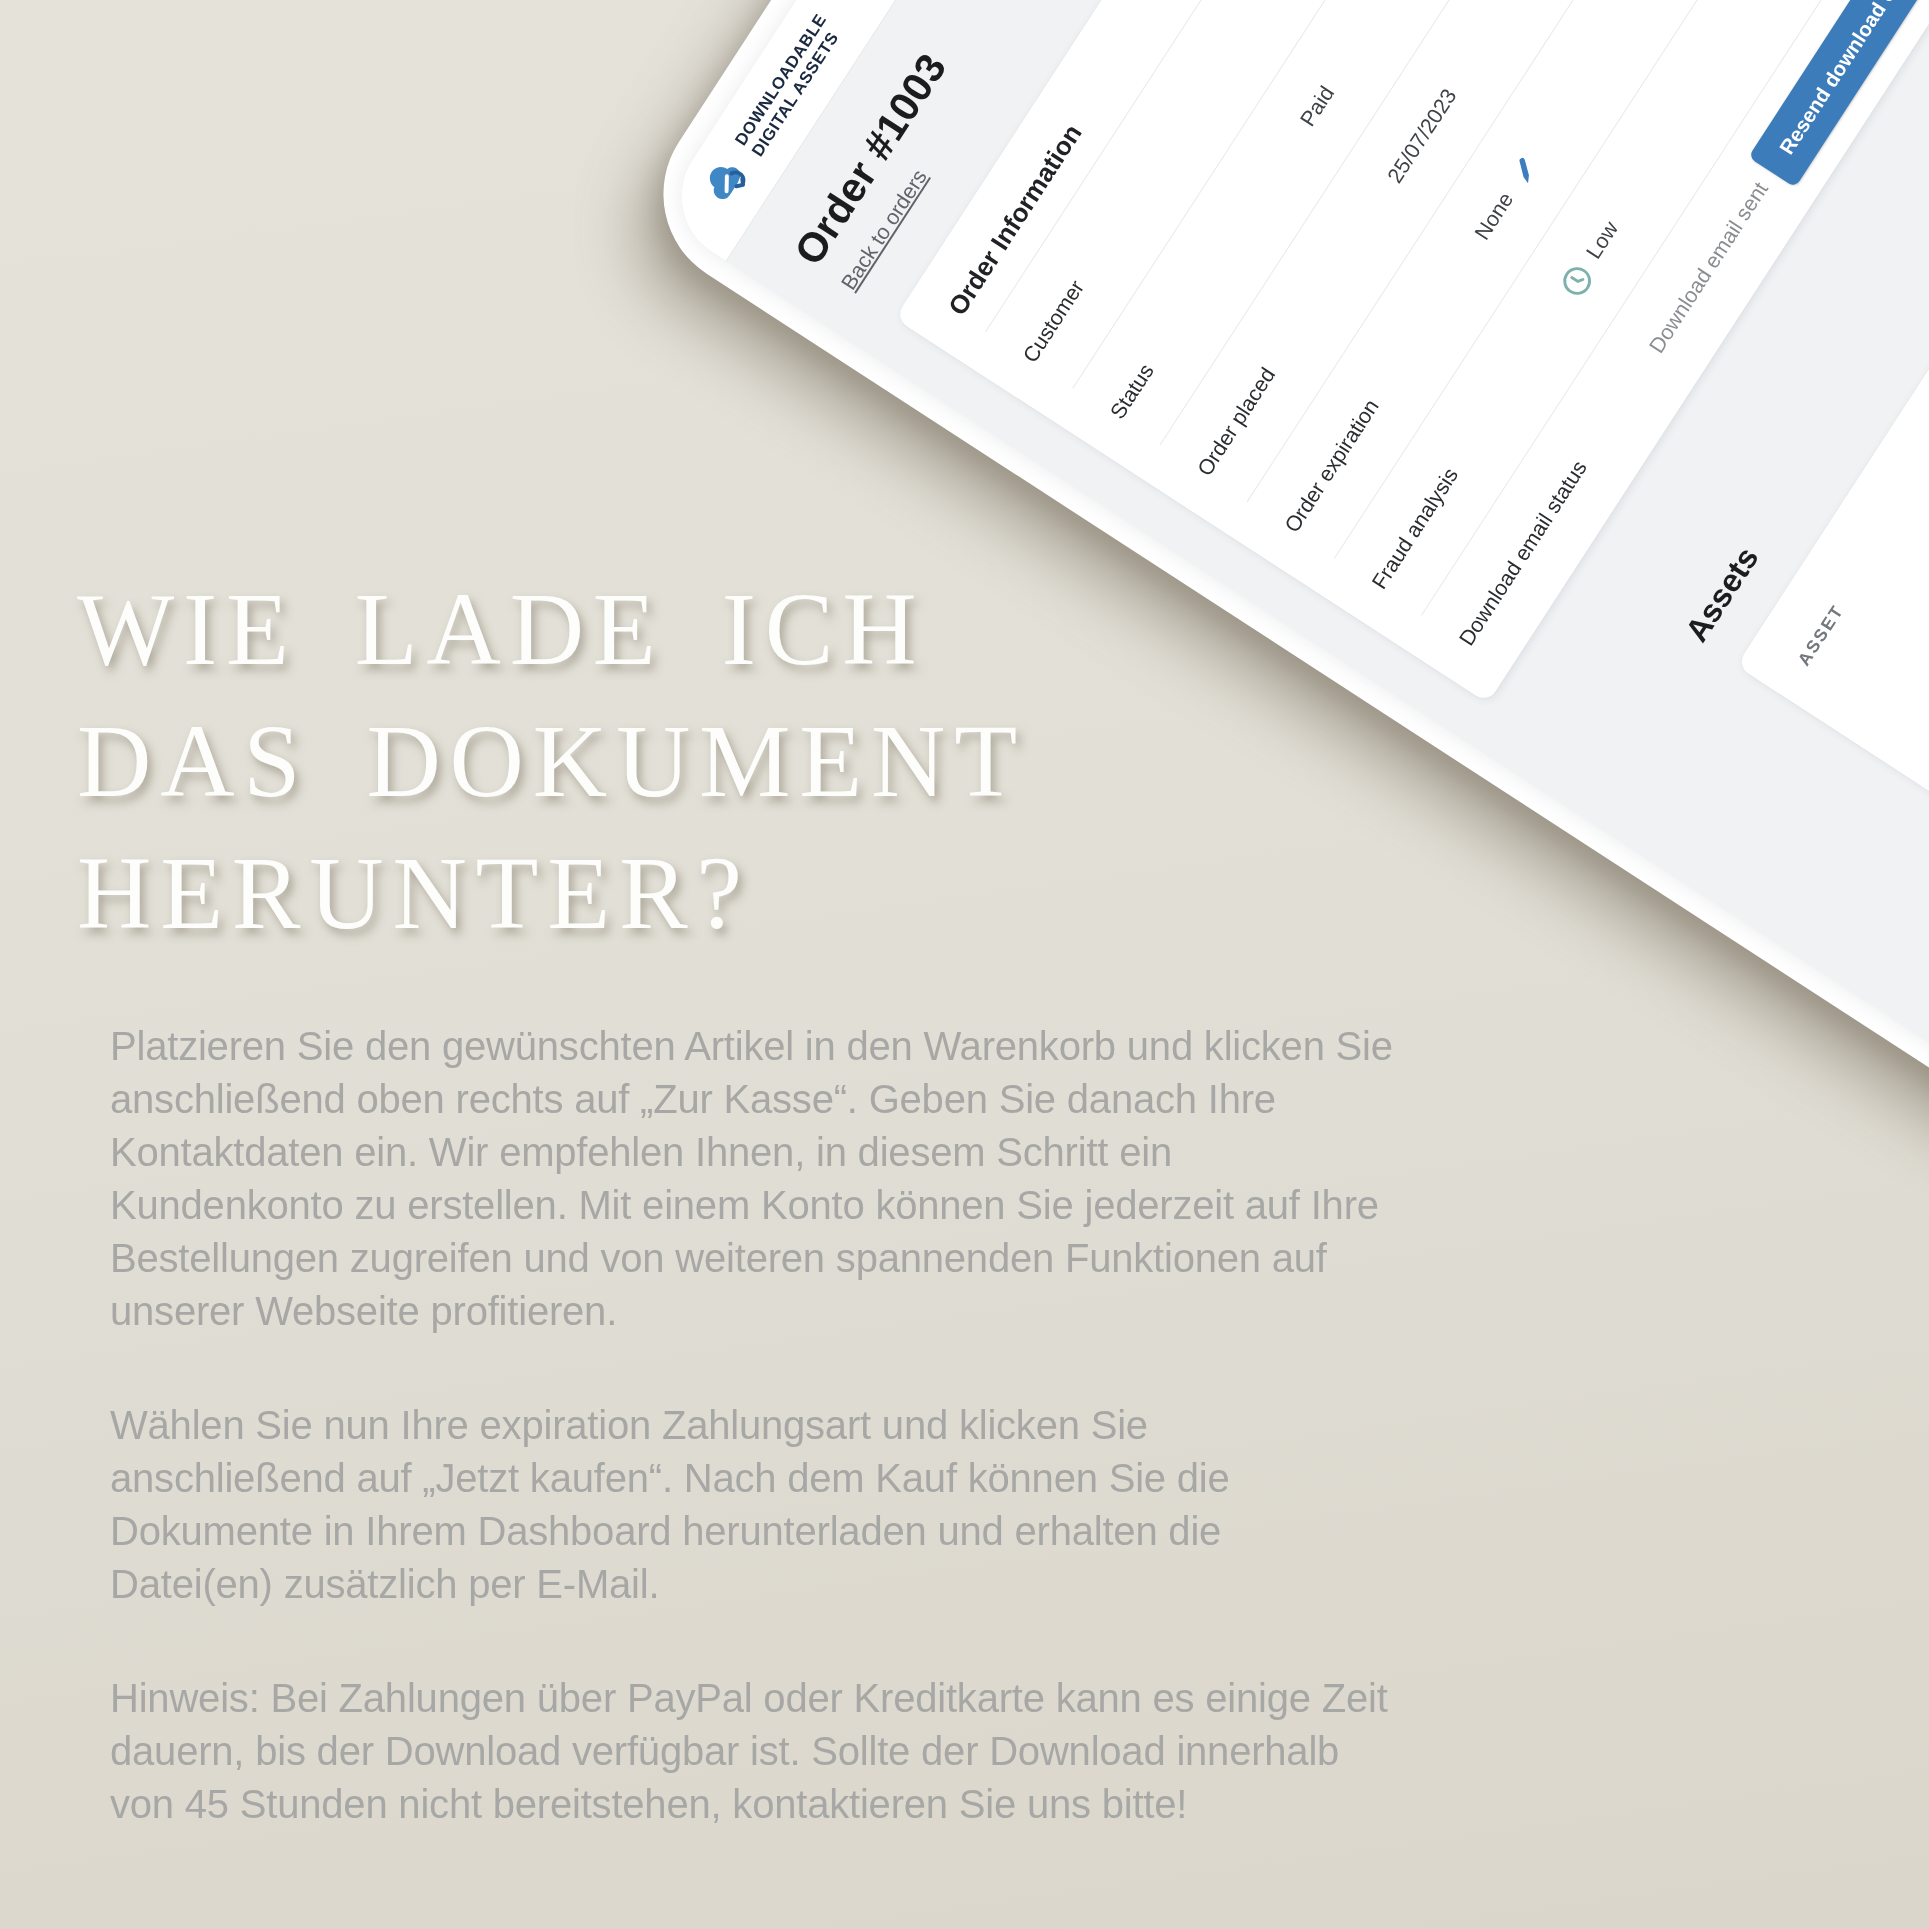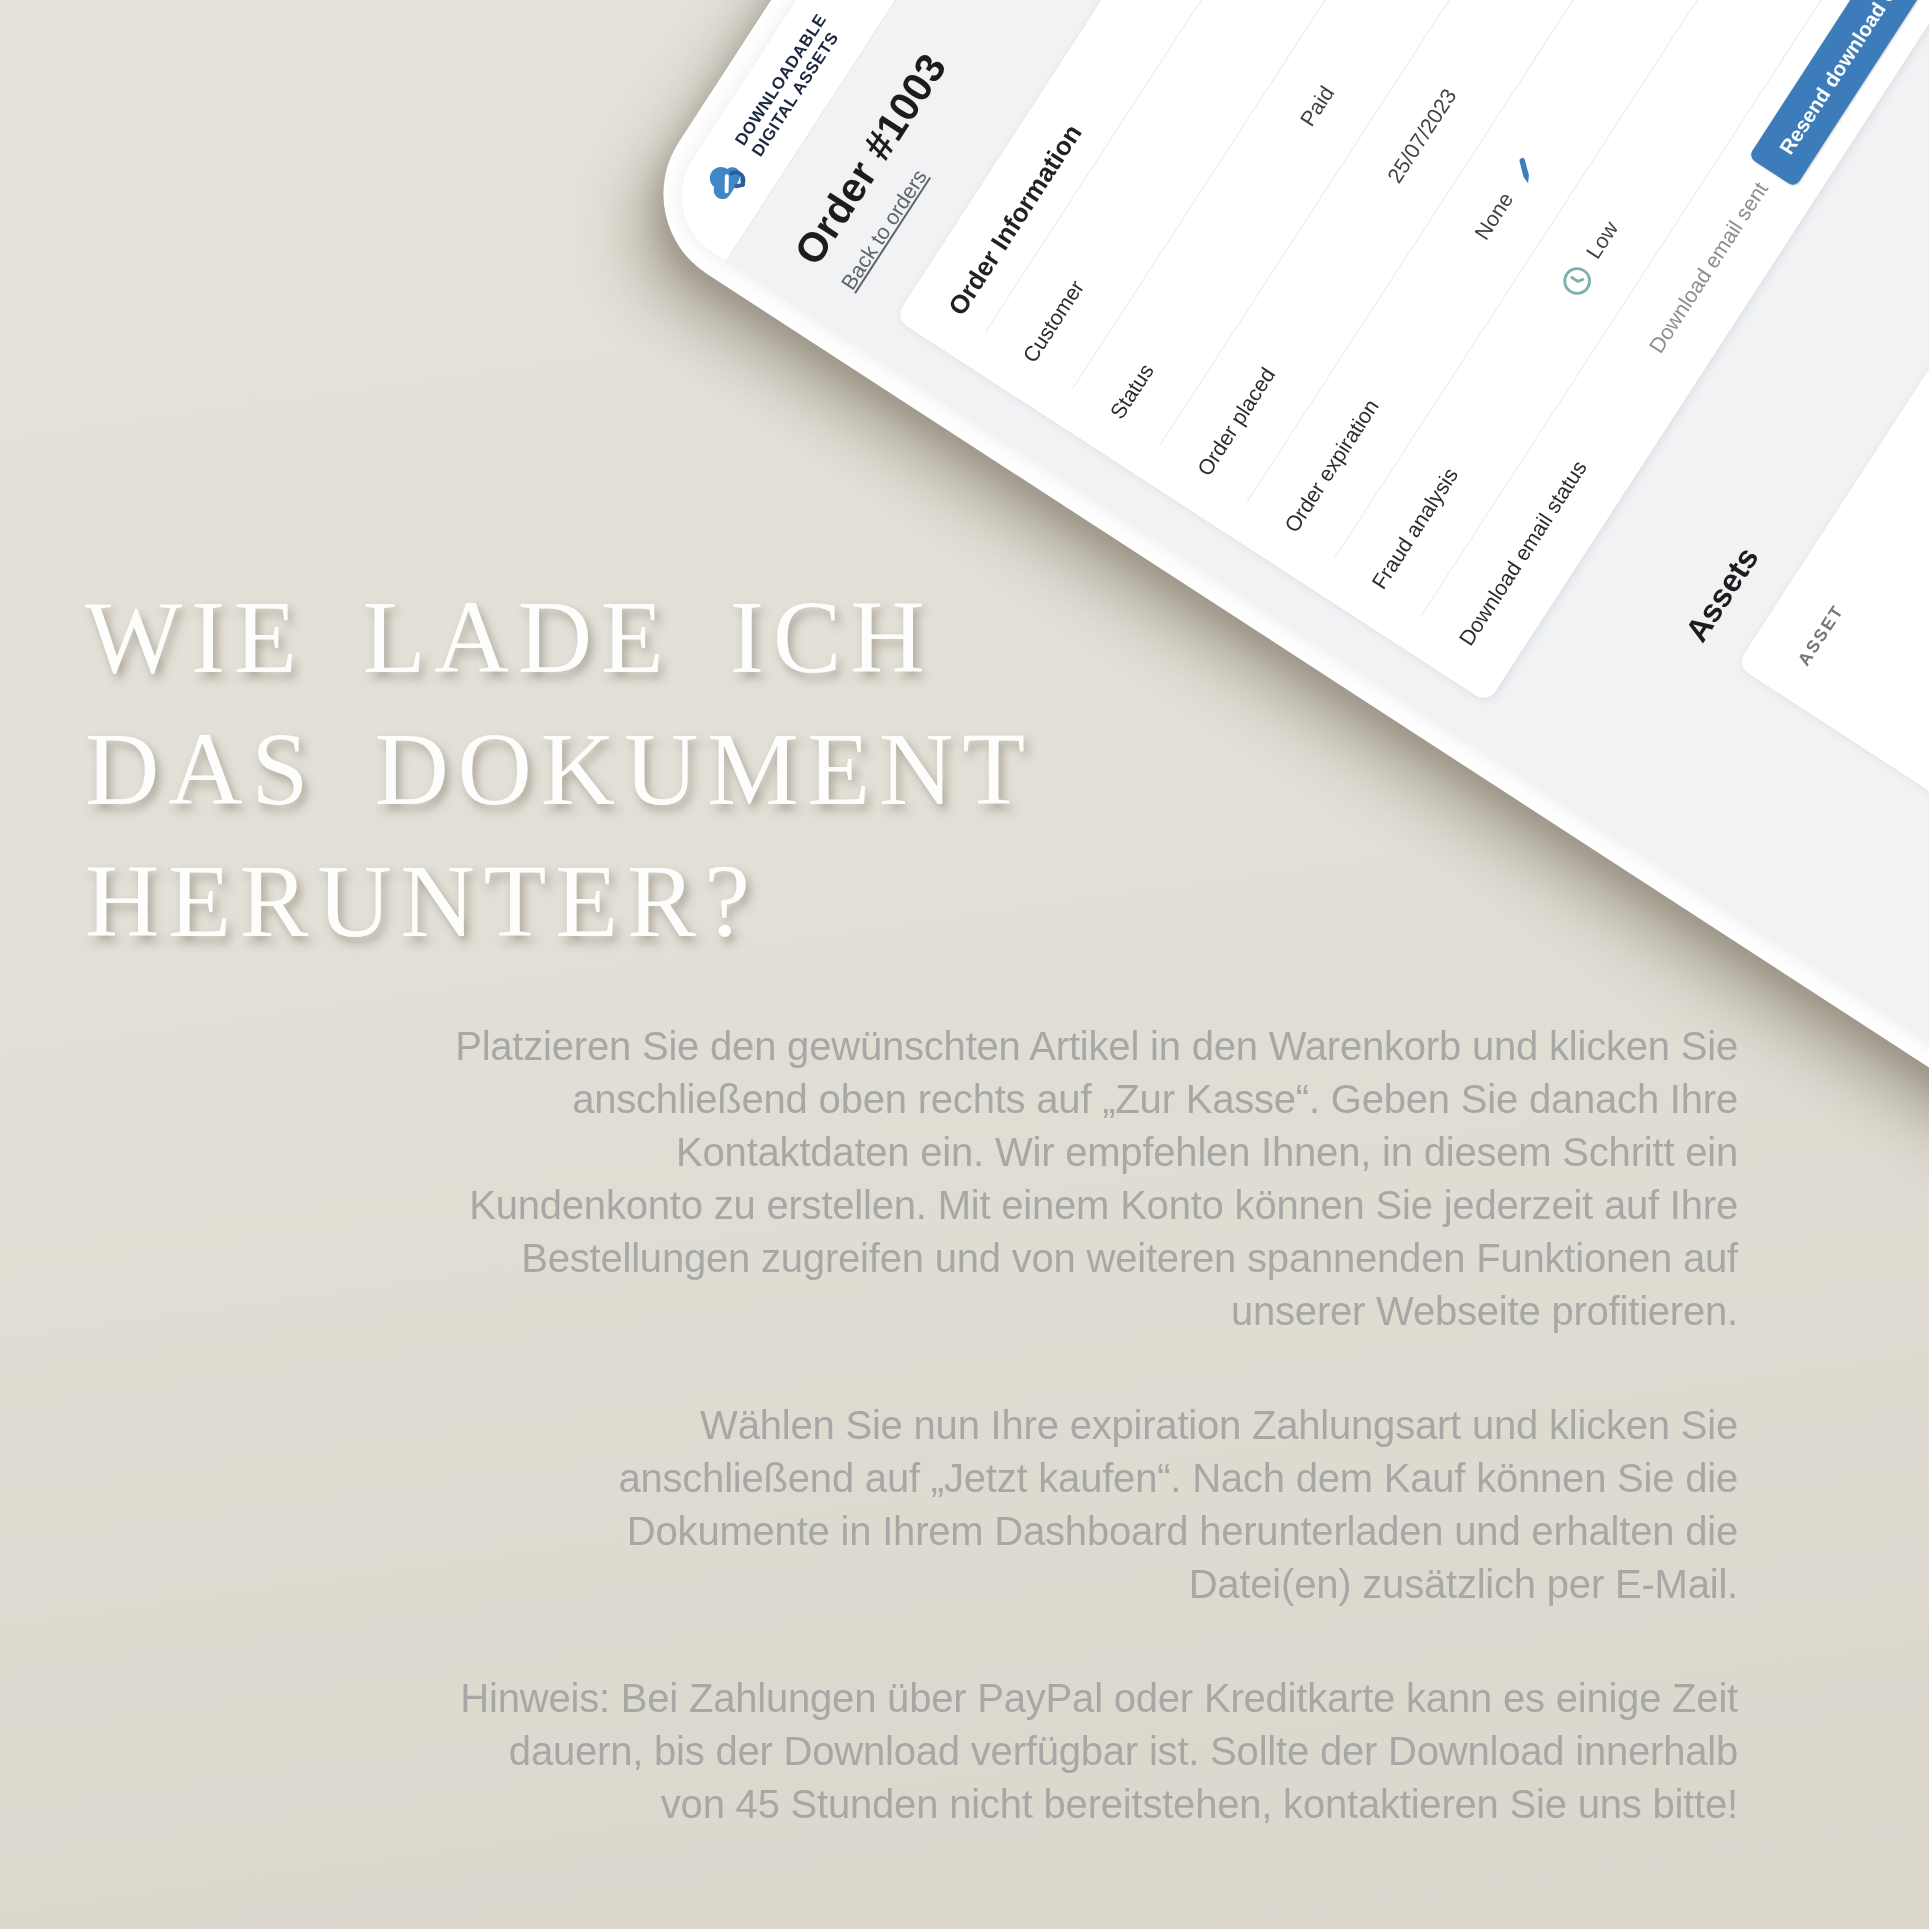--- a/index.html
+++ b/index.html
@@ -4,31 +4,31 @@
 <style>
   html,body{margin:0;padding:0;}
   .canvas{
     position:relative;width:1930px;height:1930px;overflow:hidden;
     background:linear-gradient(172deg,#e5e2da 0%,#e2dfd6 45%,#dad6cc 100%);
     font-family:"Liberation Sans",sans-serif;
   }
 
   
   .headline{
-    position:absolute;left:73px;top:559px;margin:12px;
+    position:absolute;left:73px;top:559px;margin:4px;
     font-family:"Liberation Serif",serif;font-weight:400;
     font-size:103px;line-height:132px;letter-spacing:0.085em;word-spacing:0.22em;
     color:#fdfdfb;white-space:pre-line;
     text-shadow:4px 5.6px 9.5px rgba(118,110,92,0.50);
   }
   .copy{
     position:absolute;left:94px;top:1020px;width:1644px;
     font-size:40px;line-height:53px;letter-spacing:-0.2px;color:#a7a8a5;
   }
-  .copy p{margin:0 0 61px 16px;white-space:pre-line;text-align:right;}
+  .copy p{margin:0 0 61px 16px;white-space:pre-line;}
 
   
   .frame{
     position:absolute;left:627px;top:222px;width:2065px;height:1842px;
     background:#ffffff;border-radius:95px;
     transform:rotate(-57deg);transform-origin:0 0;
     box-shadow:-44px -4px 60px rgba(110,102,85,0.45),-14.3px 0px 22px rgba(110,102,85,0.28);
   }
   .screen{
     position:absolute;left:20.6px;top:20.6px;right:20.6px;bottom:20.6px;

